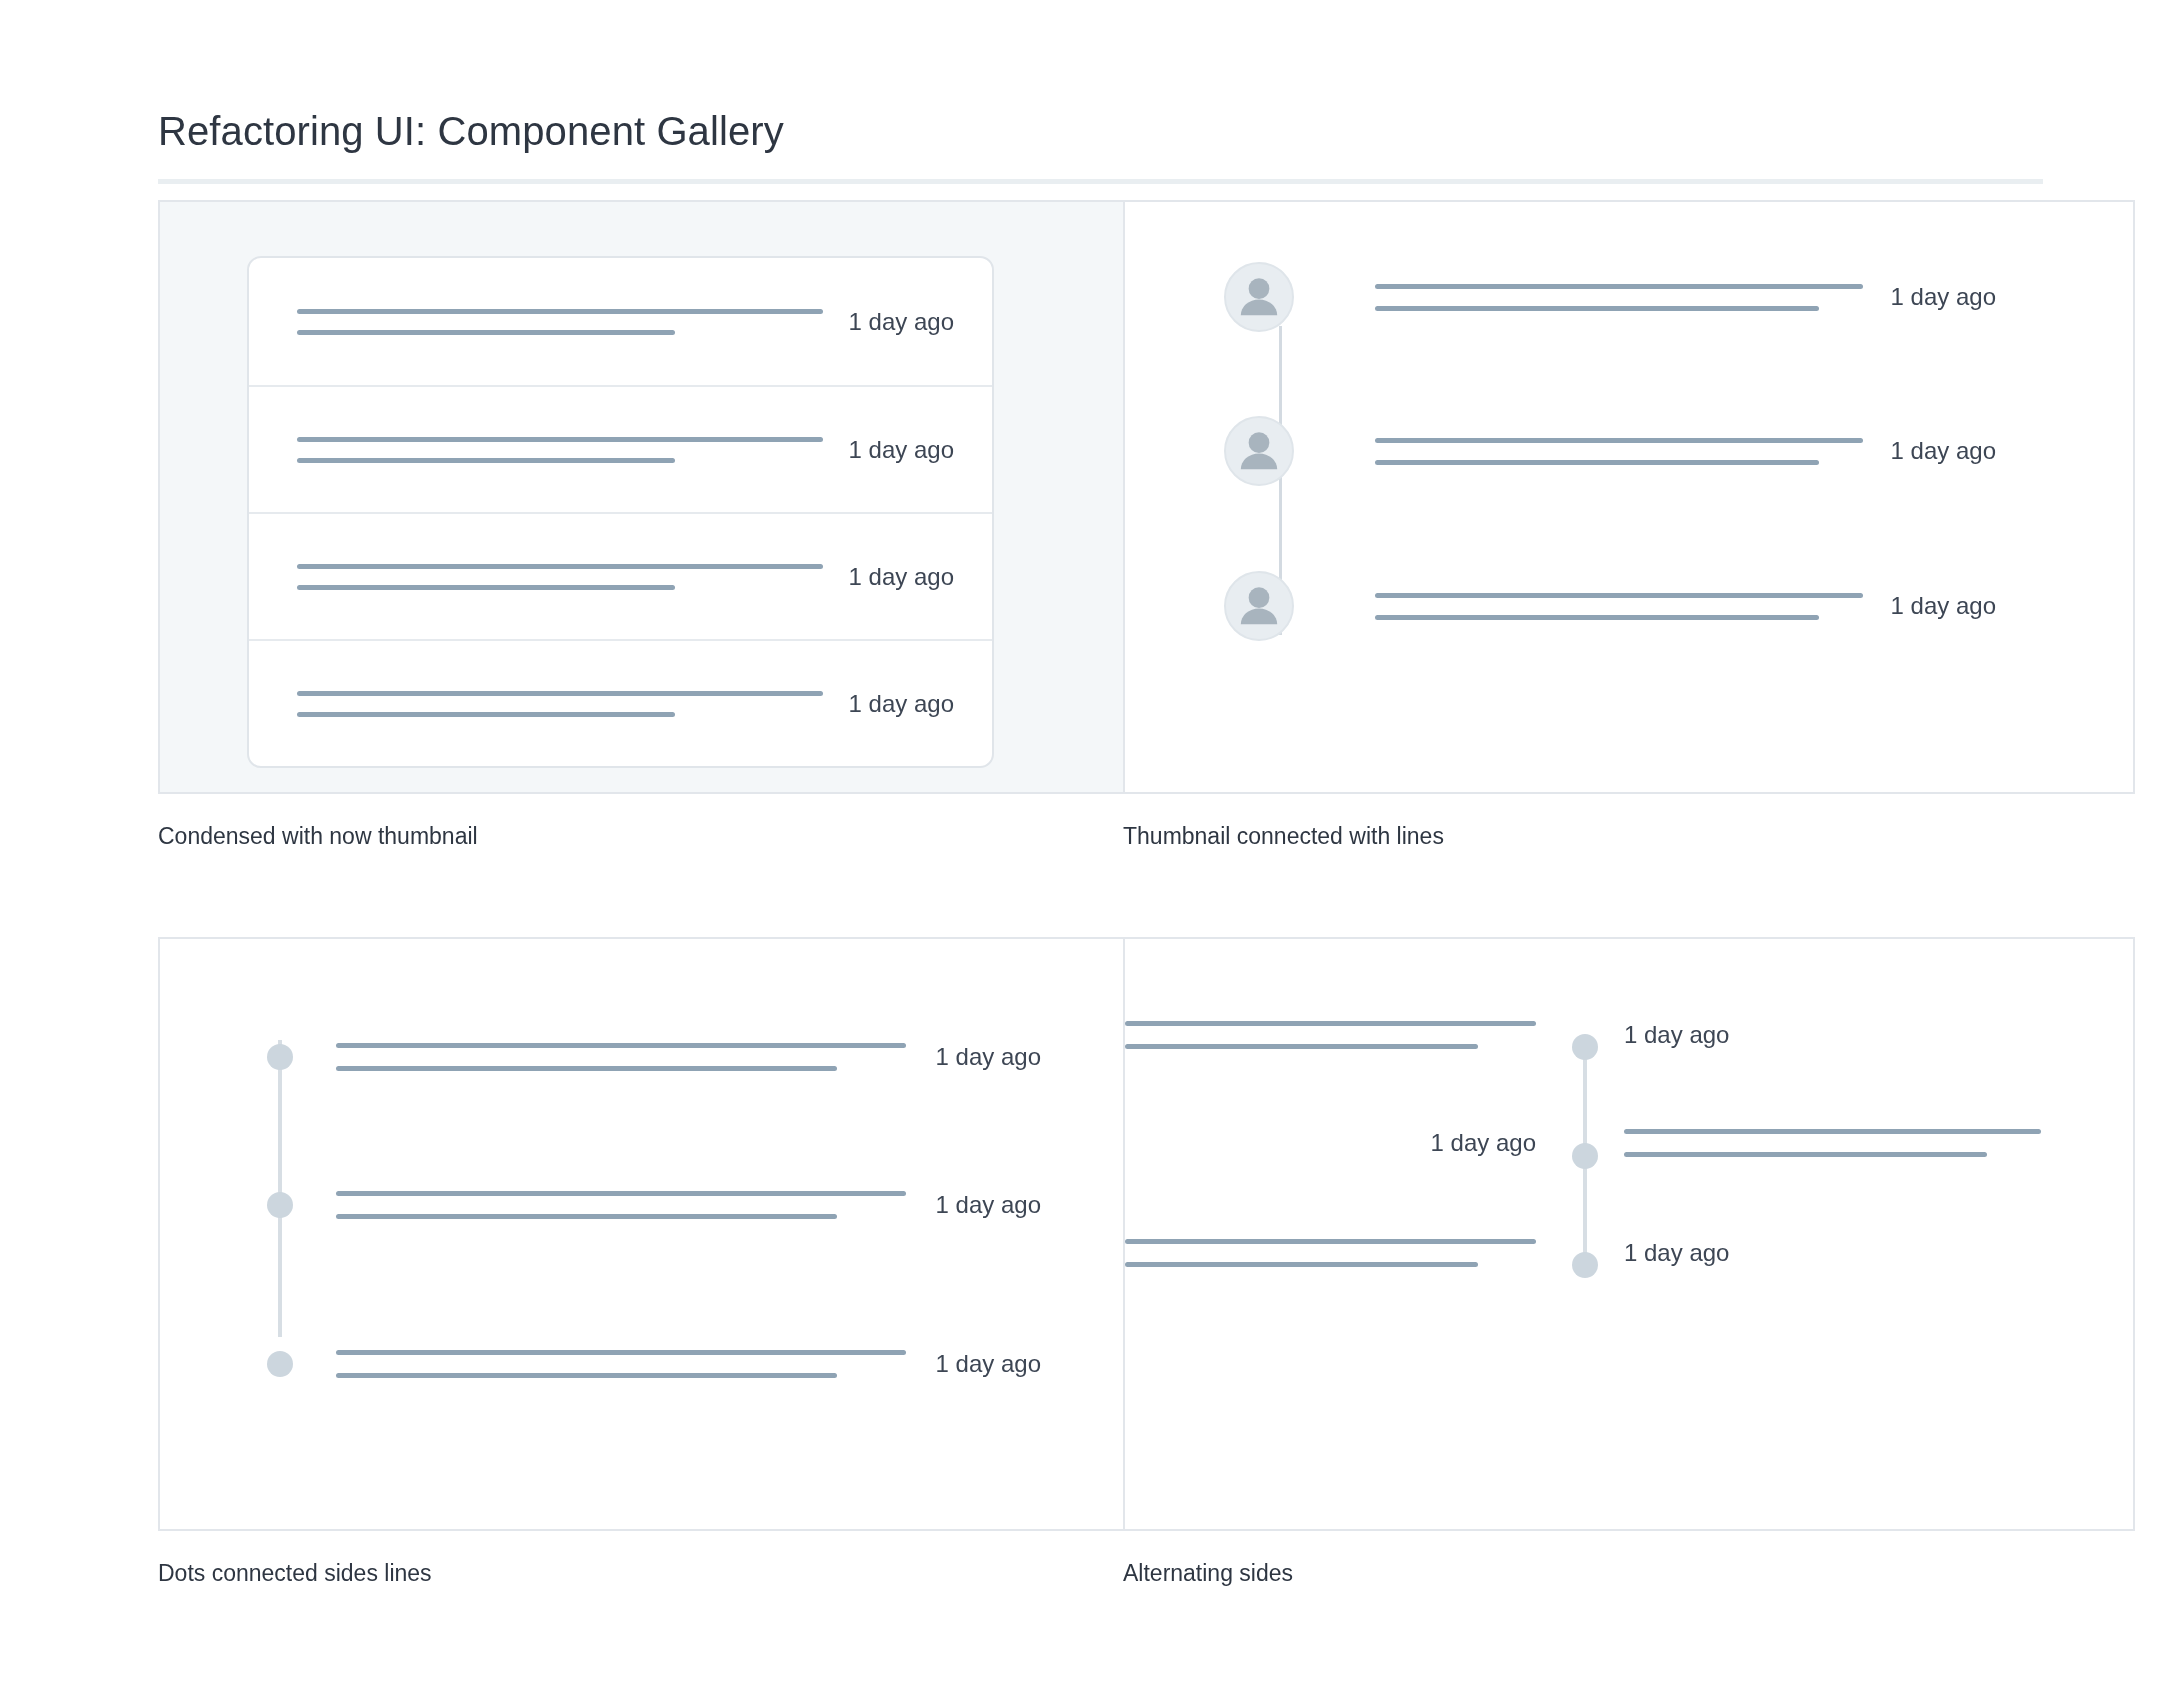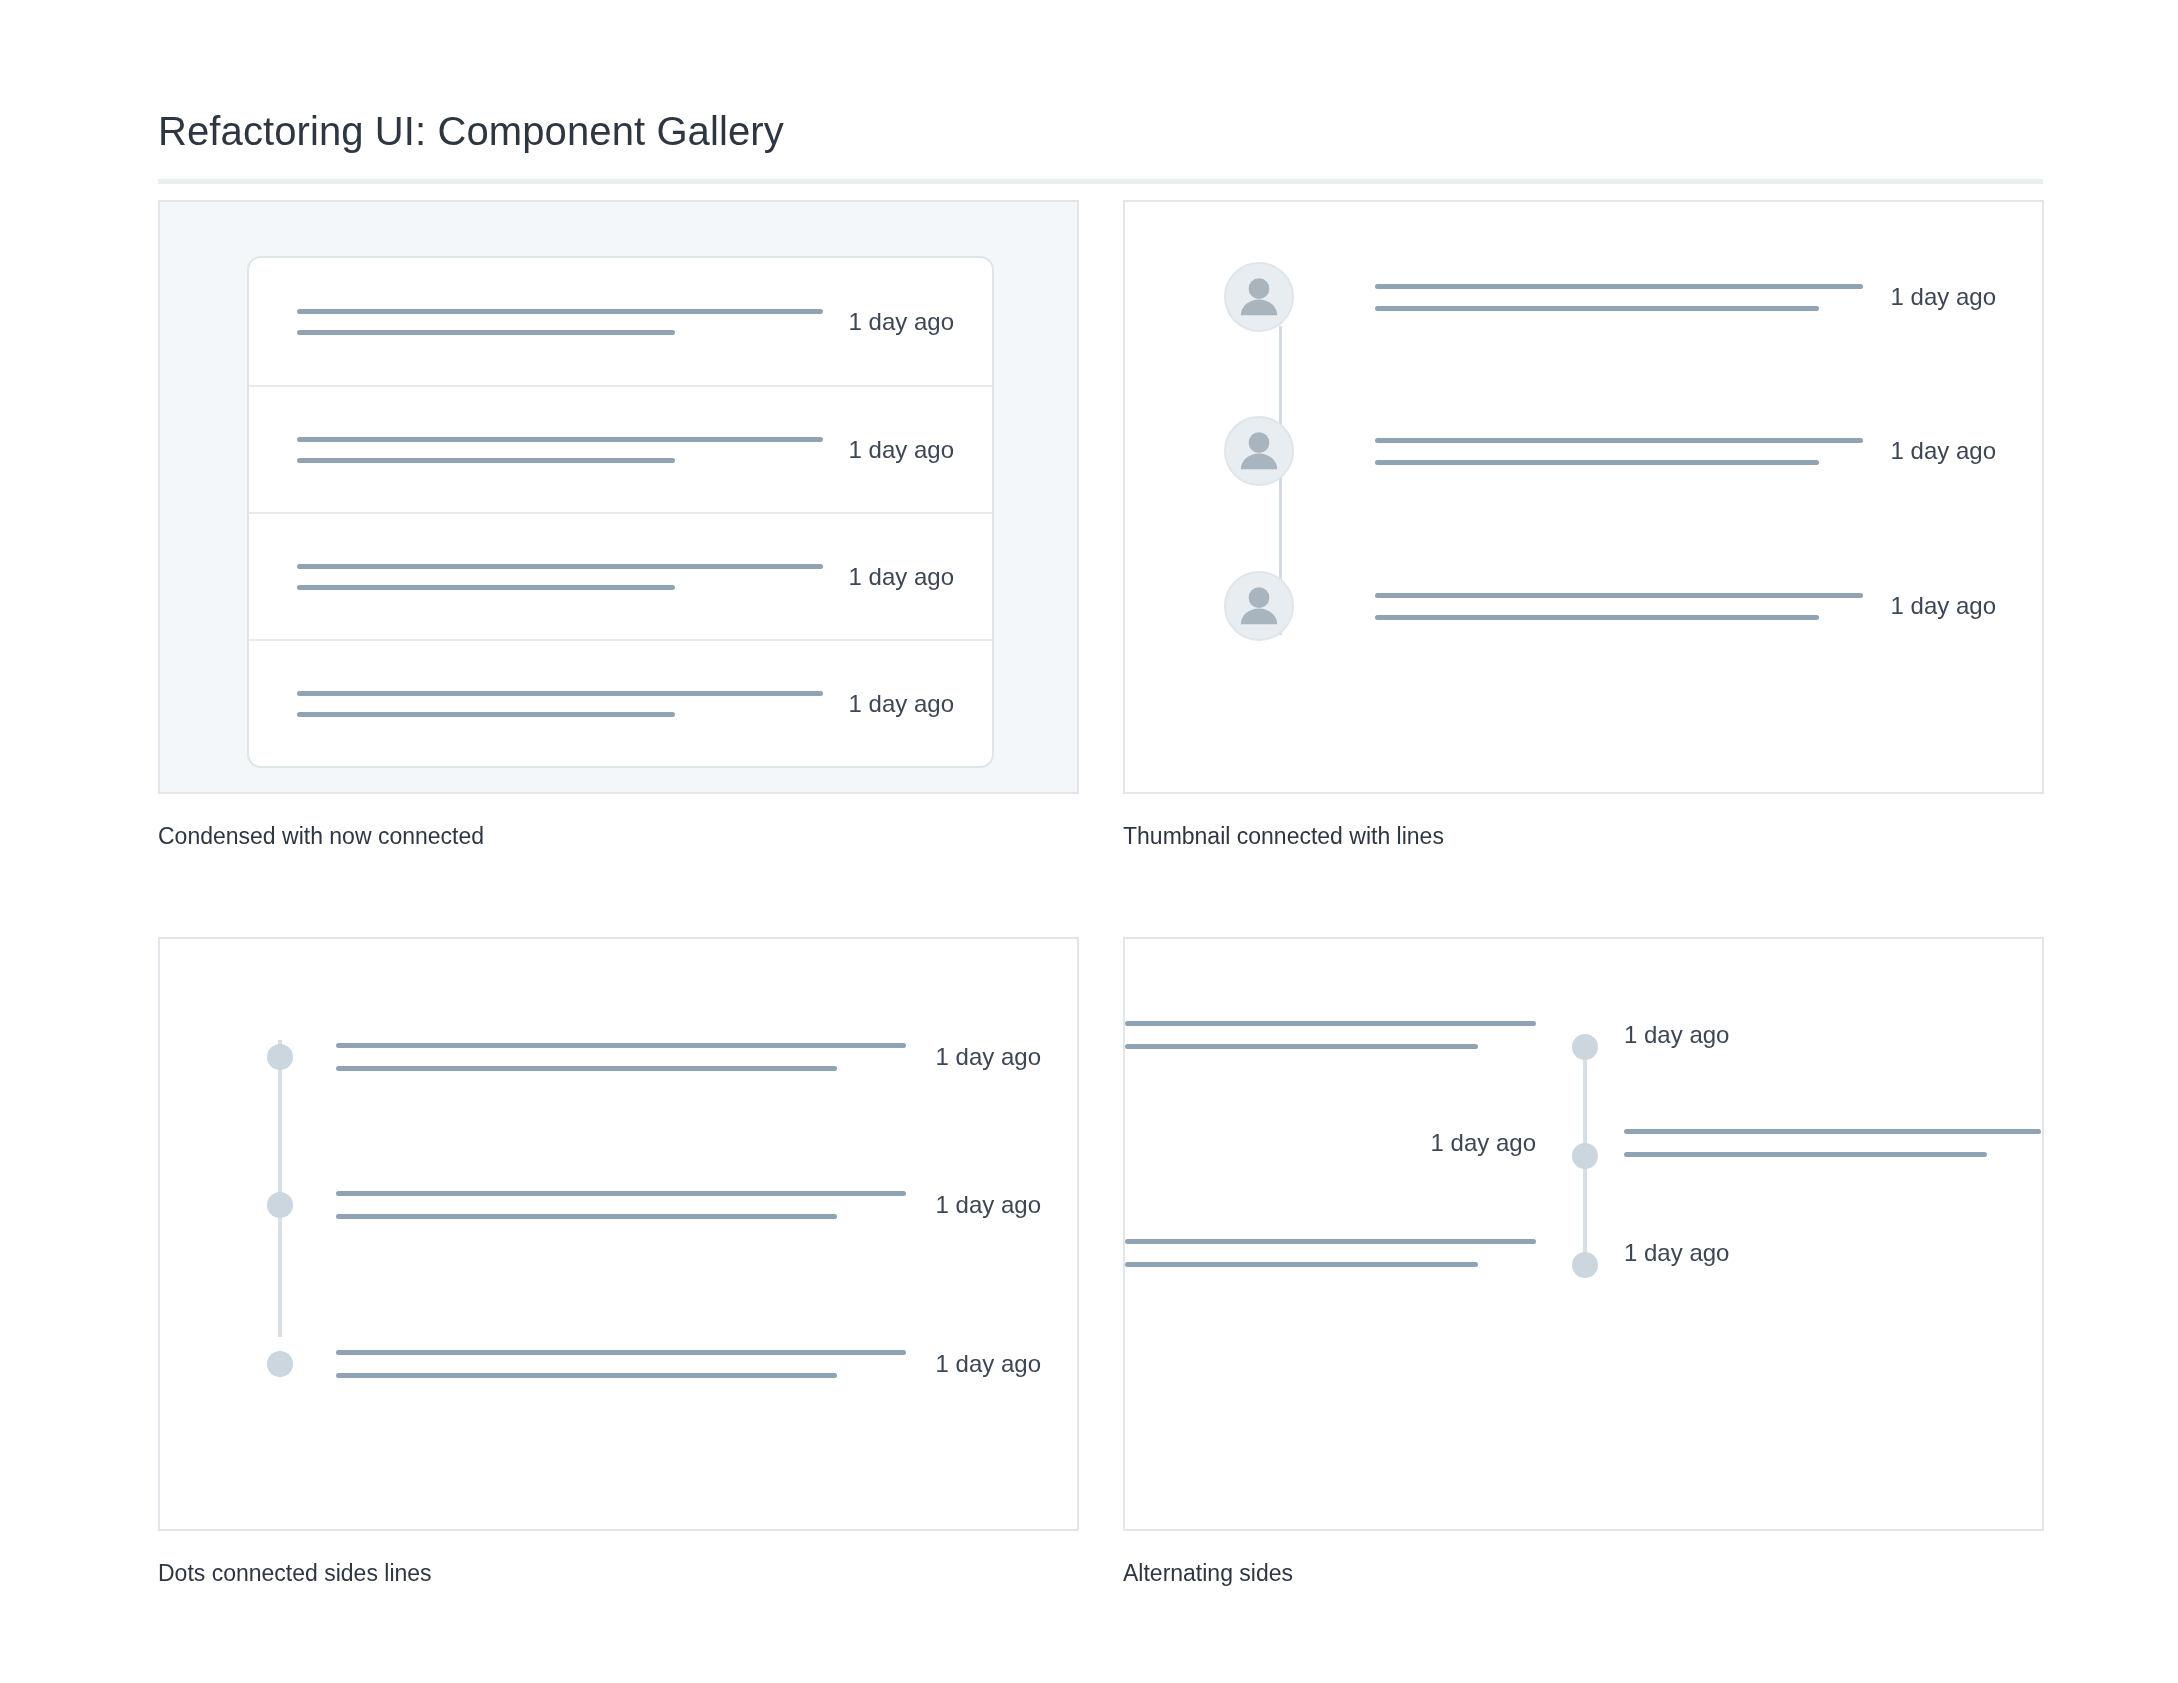--- a/index.html
+++ b/index.html
@@ -45,21 +45,21 @@
     position: absolute;
     left: 158px;
     top: 200px;
     width: 1885px;
     display: grid;
     grid-template-columns: 921px 921px;
     column-gap: 44px;
     row-gap: 0px;
   }
 
-  .cell { width: 921px; }
+  .cell { width: 1012px; }
   .cell.row2 { margin-top: 85px; }
 
   .panel {
     border: 2px solid #e2e6eb;
     background: #ffffff;
     position: relative;
     overflow: hidden;
   }
   .panel.tinted { background: #f4f7f9; }
 
@@ -281,21 +281,21 @@
           <div class="card-row">
             <div class="bars">
               <div class="bar" style="width:100%"></div>
               <div class="bar" style="width:72%"></div>
             </div>
             <div class="ts">1 day ago</div>
           </div>
 
         </div>
       </div>
-      <div class="caption">Condensed with now connected</div>
+      <div class="caption">Condensed with now thumbnail</div>
     </div>
 
     <div class="cell">
       <div class="panel panel-h1">
         <div class="tl-avatar">
 
           <div class="rail"></div>
 
           <div class="item" style="top:0px">
             <div class="avatar">

